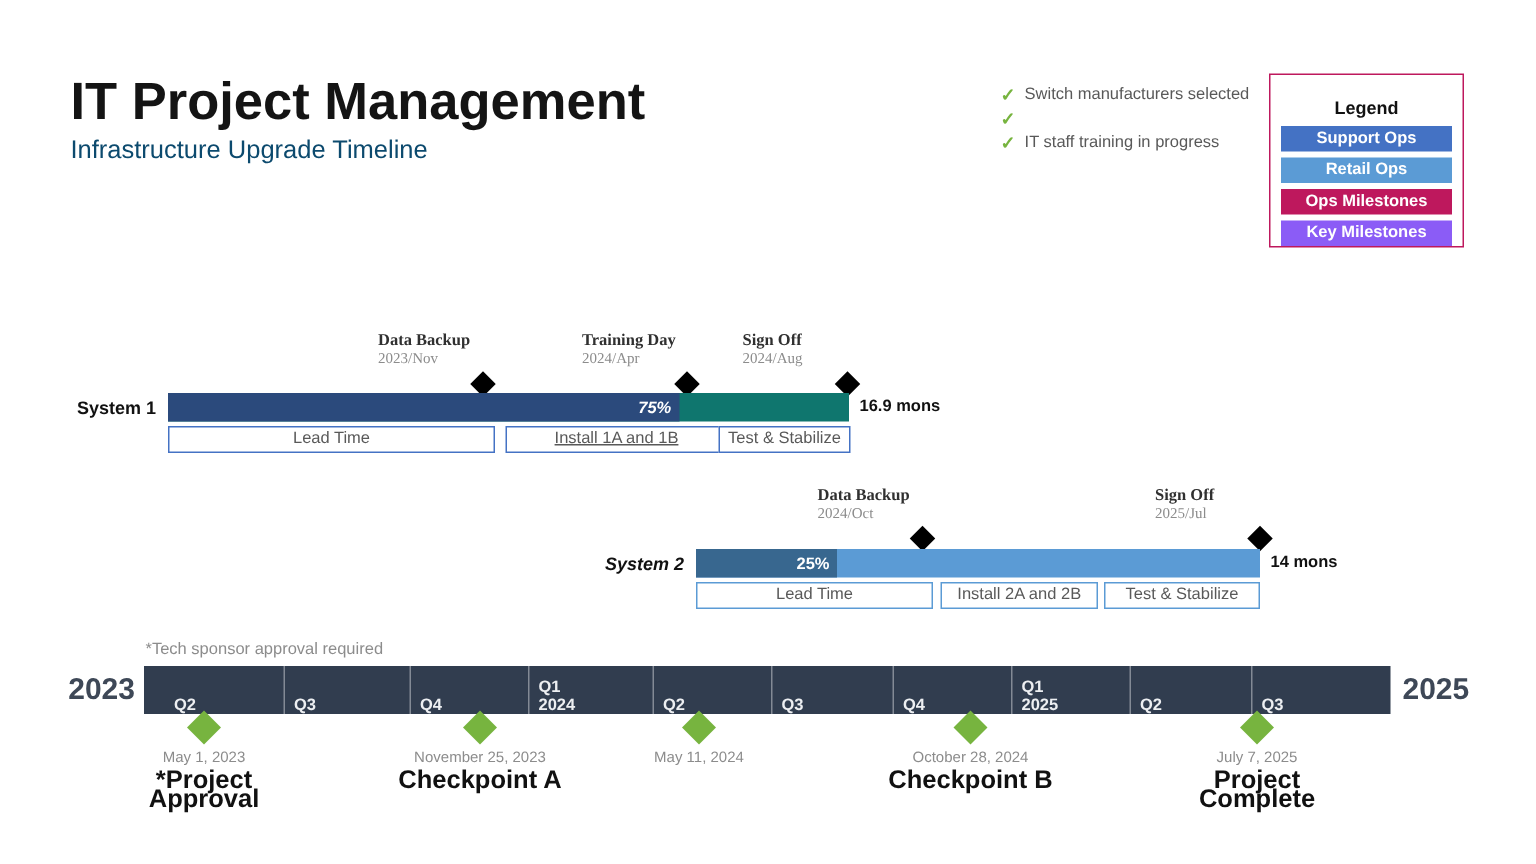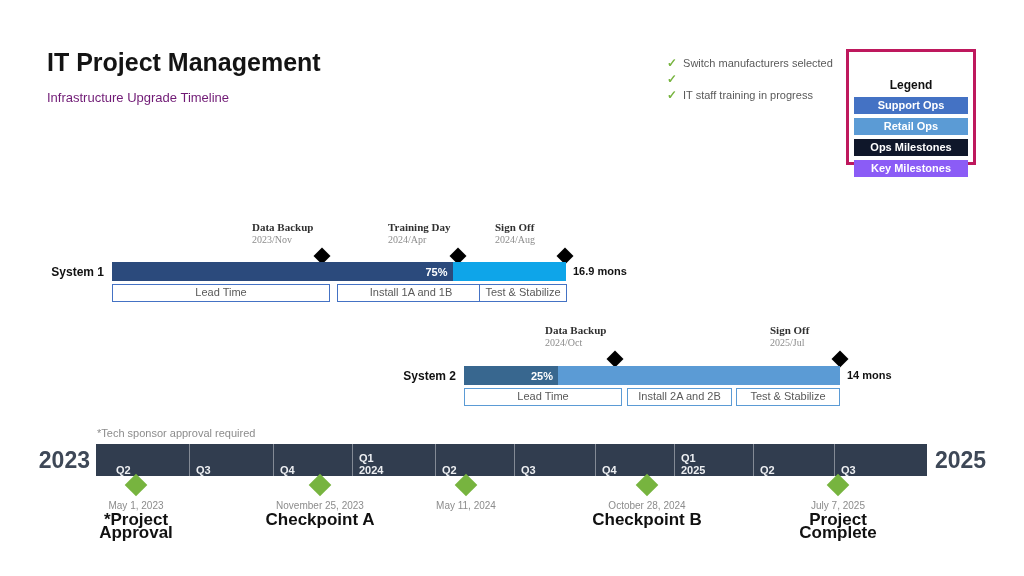--- a/index.html
+++ b/index.html
@@ -1,38 +1,38 @@
 <!DOCTYPE html>
 <html><head>
 <meta charset="utf-8">
 <style>
   html,body{margin:0;padding:0;background:#fff;}
   .page{position:relative;width:1024px;height:576px;background:#ffffff;
         font-family:"Liberation Sans",sans-serif;overflow:hidden;}
 
   
-  .title{position:absolute;left:47px;top:48px;font-size:25px;font-weight:bold;color:#141414;}
-  .subtitle{position:absolute;left:47px;top:90px;font-size:13px;color:#701a75;text-align:center;}
+  .title{position:absolute;left:47px;top:48px;font-size:35px;font-weight:bold;color:#141414;}
+  .subtitle{position:absolute;left:47px;top:90px;font-size:17px;color:#0c4a6e;text-align:center;}
 
   
   .checklist{position:absolute;left:667px;top:55px;}
   .chk-row{display:flex;align-items:center;gap:6px;font-size:11px;color:#595959;line-height:16px;}
   .chk-mark{color:#77B43F;font-weight:bold;font-size:12px;}
 
   
-  .legend{position:absolute;left:846px;top:49px;width:130px;height:116px;border:3px solid #be185d;
-          background:#fff;box-sizing:border-box;text-align:center;padding-top:26px;}
+  .legend{position:absolute;left:846px;top:49px;width:130px;height:116px;border:1px solid #be185d;
+          background:#fff;box-sizing:border-box;text-align:center;padding-top:15px;}
   .legend-title{font-size:12px;font-weight:bold;color:#111;line-height:14px;margin-bottom:5px;}
   .legend-item{width:114px;height:17px;margin:0 auto 4px;color:#fff;font-size:11px;font-weight:bold;line-height:17px;}
-  .lg-0{background:#4472C4;} .lg-1{background:#5B9BD5;} .lg-2{background:#0f172a;} .lg-3{background:#8b5cf6;}
+  .lg-0{background:#4472C4;} .lg-1{background:#5B9BD5;} .lg-2{background:#be185d;} .lg-3{background:#8b5cf6;}
 
   
   .sys-label{position:absolute;width:76px;font-size:12px;font-weight:bold;color:#111;text-align:right;}
   .bar{position:absolute;height:19px;}
-  .bar-s1{left:112px;top:262px;width:454px;background:#0ea5e9;}
+  .bar-s1{left:112px;top:262px;width:454px;background:#0f766e;font-style:italic;}
   .bar-s2{left:464px;top:366px;width:376px;background:#5B9BD5;}
   .bar-done{height:100%;display:flex;justify-content:flex-end;align-items:center;
             padding-right:5px;box-sizing:border-box;color:#fff;font-size:11px;font-weight:bold;}
   .done-s1{width:75%;background:#2B4A7C;}
   .done-s2{width:25%;background:#38678F;}
   .duration{position:absolute;font-size:11px;font-weight:bold;color:#111;line-height:19px;}
 
   .ms{position:absolute;width:140px;text-align:left;font-family:Liberation Serif, serif;}
   .ms-label{font-size:11px;font-weight:600;color:#303030;line-height:13px;}
   .ms-date{font-size:10px;color:#8C8C8C;line-height:12px;}
@@ -44,21 +44,21 @@
   .ph-s2{top:388px;border:1.5px solid #5B9BD5;}
 
   
   .tl-note{position:absolute;left:97px;top:427px;font-size:11px;color:#8C8C8C;}
   .tl-band{position:absolute;left:96px;top:444px;width:831px;height:32px;background:#313D4F;}
   .tl-cell{position:absolute;top:0;height:32px;display:flex;flex-direction:column;justify-content:flex-end;
            box-sizing:border-box;padding-left:6px;color:#EDEFF2;font-size:11px;font-weight:bold;
            line-height:12px;border-left:1px solid rgba(255,255,255,0.4);}
   .tl-cell span:empty{display:none;}
   .tl-cell.first{border-left:none;padding-left:20px;}
-  .tl-year{position:absolute;top:444px;font-size:23px;font-weight:bold;color:#3E4857;line-height:32px;}
+  .tl-year{position:absolute;top:444px;font-size:20px;font-weight:bold;color:#3E4857;line-height:32px;}
   .km{position:absolute;top:473px;width:160px;text-align:center;}
   .km-diamond{width:16px;height:16px;background:#77B43F;transform:rotate(45deg);margin:4px auto 0;}
   .km-date{font-size:10px;color:#8C8C8C;margin-top:7px;line-height:11px;}
   .km-label{font-size:17px;font-weight:bold;color:#111;margin-top:2px;line-height:13px;
             max-width:110px;margin-left:auto;margin-right:auto;}
 </style>
 </head>
 <body>
 
 <div class="page">
@@ -106,35 +106,35 @@
 
   <div class="sys-label" style="left:28px;top:265px;">System 1</div>
   <div class="bar bar-s1">
     <div class="bar-done done-s1">
       <span>75%</span>
     </div>
   </div>
   <div class="duration" style="left:573px;top:262px;">16.9 mons</div>
 
   <div class="phase ph-s1" style="left:112px;width:218px;">Lead Time</div>
-  <div class="phase ph-s1" style="left:337px;width:148px;">Install 1A and 1B</div>
+  <div class="phase ph-s1" style="left:337px;width:148px;text-decoration:underline;">Install 1A and 1B</div>
   <div class="phase ph-s1" style="left:479px;width:88px;">Test &amp; Stabilize</div>
 
   <div class="ms" style="left:545px;top:324px;">
     <div class="ms-label">Data Backup</div>
     <div class="ms-date">2024/Oct</div>
     <div class="ms-diamond"></div>
   </div>
   <div class="ms" style="left:770px;top:324px;">
     <div class="ms-label">Sign Off</div>
     <div class="ms-date">2025/Jul</div>
     <div class="ms-diamond"></div>
   </div>
 
-  <div class="sys-label" style="left:380px;top:369px;">System 2</div>
+  <div class="sys-label" style="left:380px;top:369px;font-style:italic;">System 2</div>
   <div class="bar bar-s2">
     <div class="bar-done done-s2">
       <span>25%</span>
     </div>
   </div>
   <div class="duration" style="left:847px;top:366px;">14 mons</div>
 
   <div class="phase ph-s2" style="left:464px;width:158px;">Lead Time</div>
   <div class="phase ph-s2" style="left:627px;width:105px;">Install 2A and 2B</div>
   <div class="phase ph-s2" style="left:736px;width:104px;">Test &amp; Stabilize</div>

